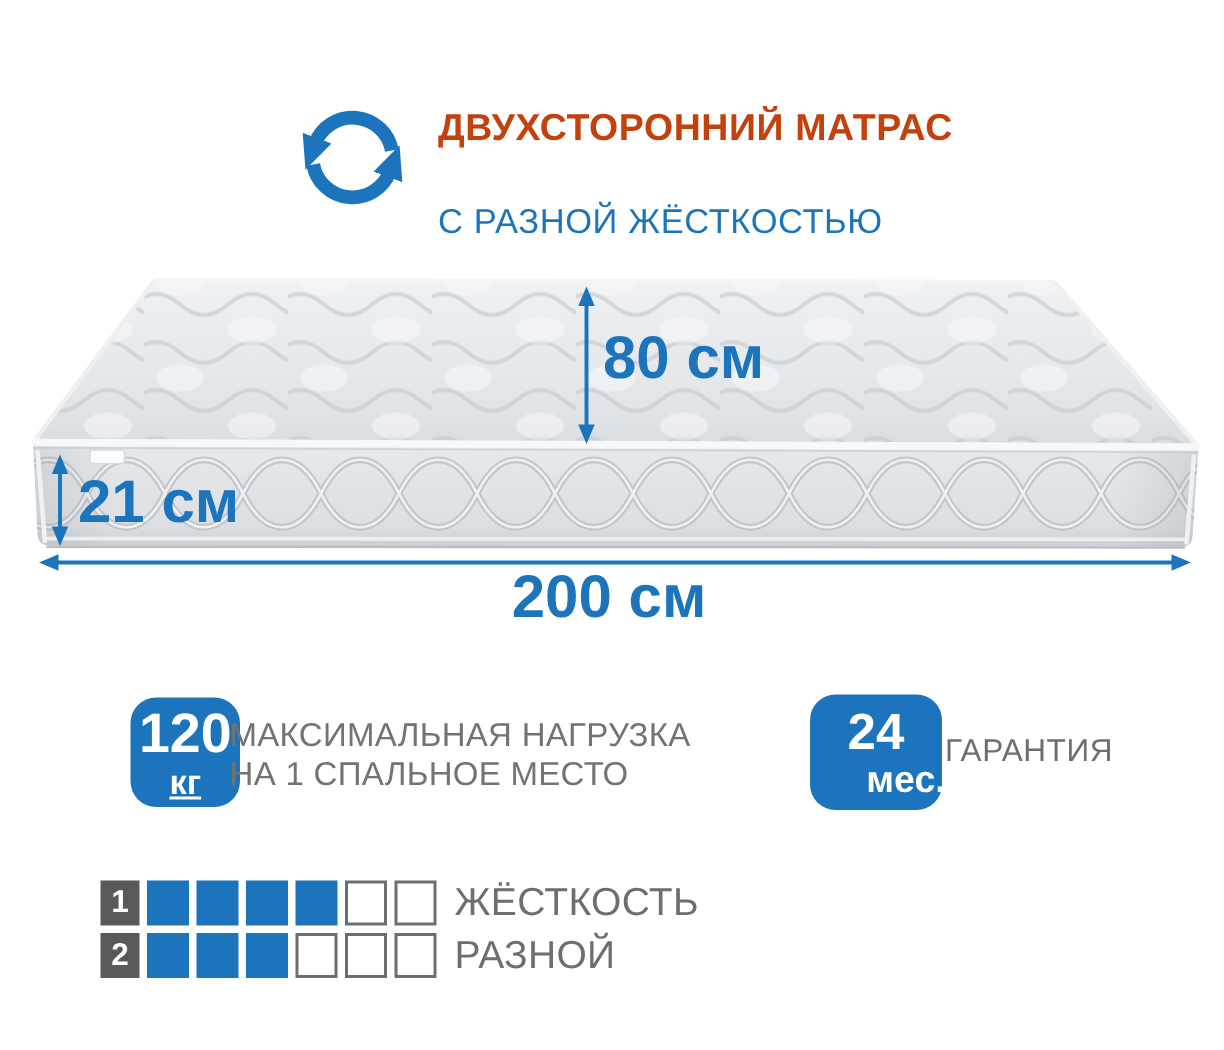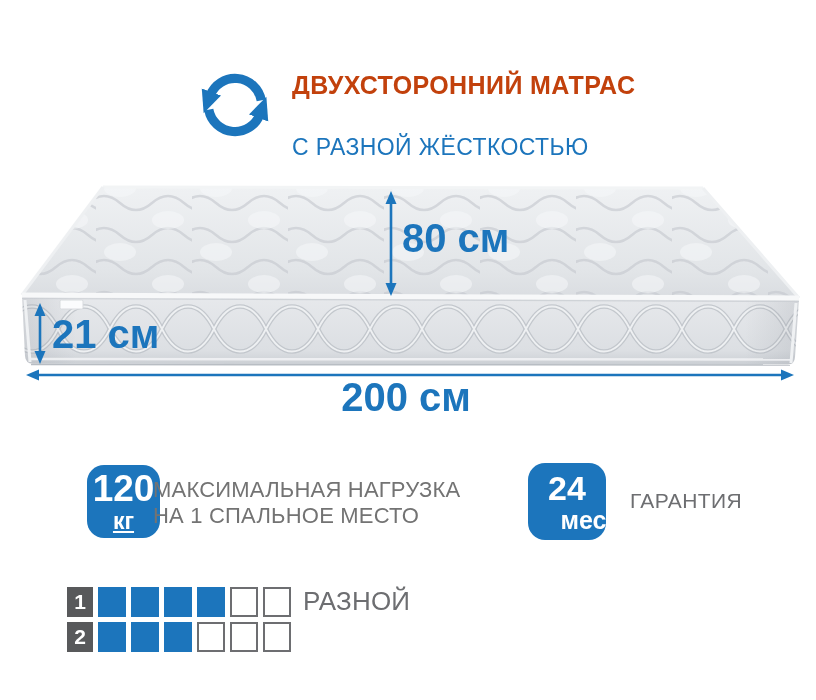--- a/index.html
+++ b/index.html
@@ -23,21 +23,21 @@
   .dim-text{font:bold 40px "Liberation Sans", sans-serif;fill:#1c75bc;}
   
   .badge{
     position:absolute;background:#1c75bc;border-radius:17px;color:#ffffff;
     display:flex;flex-direction:column;align-items:center;justify-content:center;
     font-weight:bold;text-align:center;
   }
   .badge-load{left:67px;top:465px;width:73px;height:73px;margin-left:20px;}
   .badge-load .val{font-size:37px;line-height:1;}
   .badge-load .unit{font-size:23px;line-height:1;margin-top:3px;text-decoration:underline;}
-  .badge-warranty{left:528px;top:463px;width:78px;height:77px;}
+  .badge-warranty{left:540px;top:463px;width:88px;height:77px;}
   .badge-warranty .val{font-size:34px;line-height:1;}
   .badge-warranty .unit{font-size:25px;line-height:1;margin-top:3px;margin-left:40px;}
   .load-text{
     position:absolute;left:153px;top:477px;
     font-size:22px;line-height:26px;color:#737373;letter-spacing:.2px;white-space:nowrap;
   }
   .warranty-text{
     position:absolute;left:630px;top:489px;
     font-size:21px;color:#6d6e71;letter-spacing:.4px;white-space:nowrap;
   }
@@ -180,16 +180,17 @@
           <div class="sq filled"></div>
           <div class="sq filled"></div>
           <div class="sq filled"></div>
           <div class="sq"></div>
           <div class="sq"></div>
           <div class="sq"></div>
         </div>
     </div>
   </div>
   <div class="firm-labels">
+    <div>ЖЁСТКОСТЬ</div>
     <div>РАЗНОЙ</div>
   </div>
 
 </div>
 
 </body></html>

